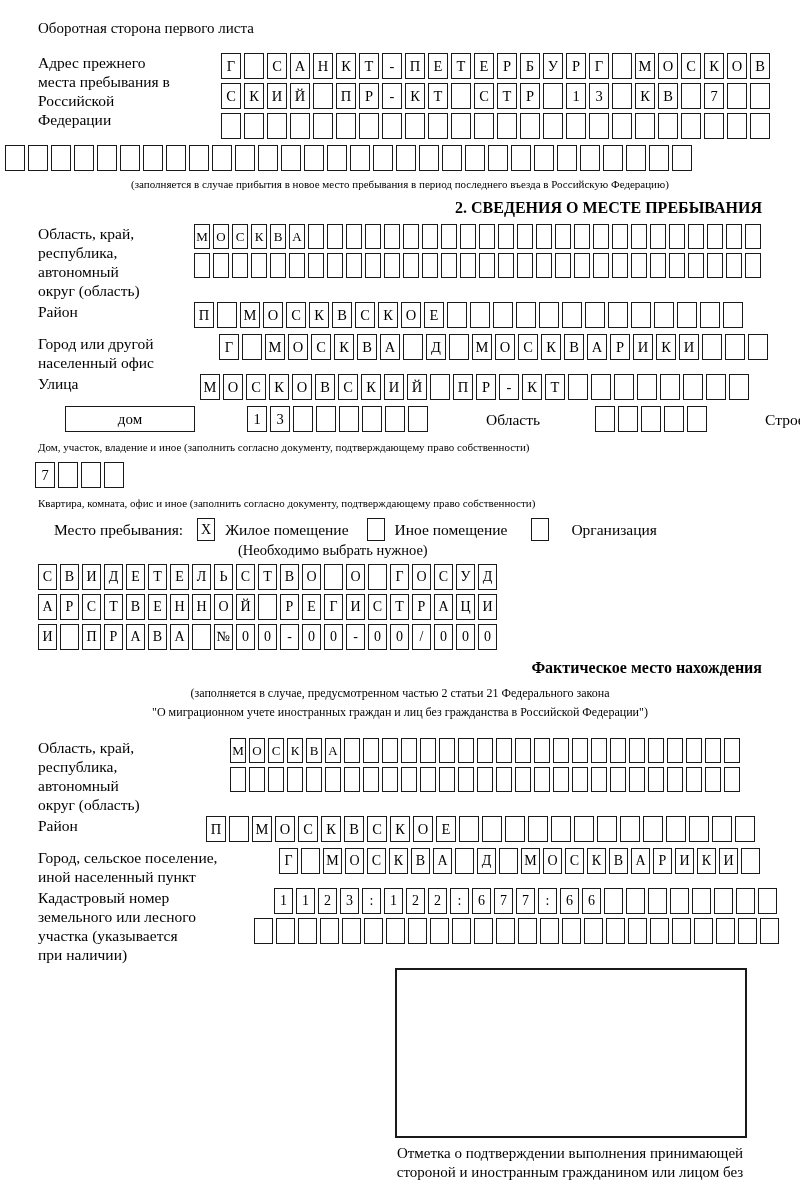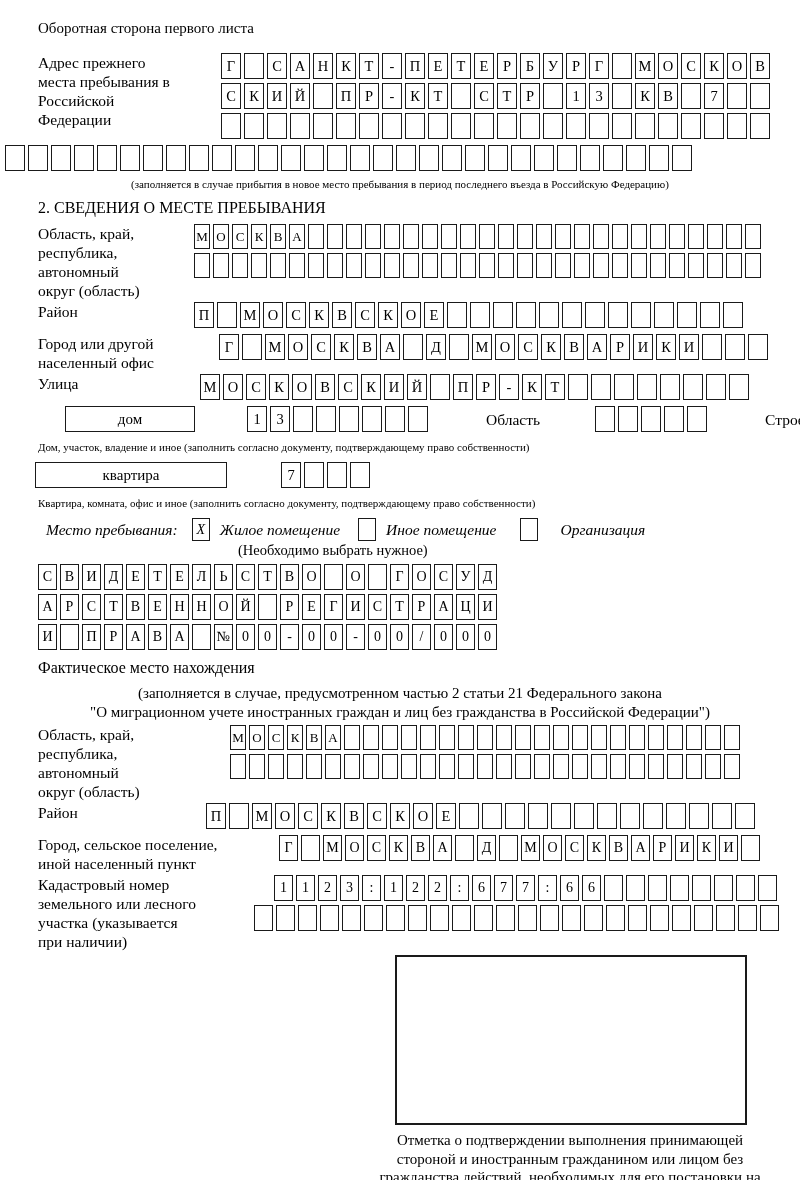--- a/index.html
+++ b/index.html
@@ -22,34 +22,34 @@
   .cell{flex:0 0 auto;display:flex;align-items:center;justify-content:center;
         width:18px;height:24px;border:1.6px solid #1a1a1a;margin-right:3px;
         font-size:14.5px;line-height:1;}
   .sm .cell{width:14px;height:23px;font-size:13px;}
   .k17 .cell{width:17px;font-size:14px;}
   .ml6{margin-left:6px;}  .ml10{margin-left:10px;} .ml12{margin-left:12px;}
   .ml27{margin-left:27px;} .ml30{margin-left:30px;} .ml36{margin-left:36px;}
   .mlneg{margin-left:-33px;}
   .caption{font-size:11px;margin:1px 0 6px 0;line-height:18px;}
   .center{text-align:center;}
-  .h2{font-weight:normal;text-align:left;font-size:16px;margin:5px 0 7px 0;}
+  .h2{font-weight:bold;text-align:right;font-size:16px;margin:5px 0 7px 0;}
   .inlinebox{border:1.6px solid #1a1a1a;height:24px;display:flex;align-items:center;
              justify-content:center;flex:0 0 auto;font-size:15px;}
   .dom-box{width:128px;margin-right:6px;}
   .kv-box{width:190px;margin-right:8px;}
   .seg-lbl{line-height:27px;padding:0 9px;flex:0 0 auto;}
-  .mesto-row{display:flex;align-items:center;margin:4px 0 1px 8px;font-style:italic;}
+  .mesto-row{display:flex;align-items:center;margin:4px 0 1px 16px;}
   .chk{width:16px;height:21px;border:1.6px solid #1a1a1a;display:flex;align-items:center;
        justify-content:center;font-size:14px;flex:0 0 auto;}
   .chk1{margin-left:14px;} .chk2{margin-left:18px;} .chk3{margin-left:24px;}
   .opt-lbl{margin-left:10px;}
   .org-lbl{margin-left:22px;text-align:right;}
   .mesto-note{margin:0 0 5px 200px;font-size:14.5px;}
-  .fact-cap{font-size:15px;line-height:19px;text-align:center;margin-bottom:3px;}
+  .fact-cap{font-size:12px;line-height:19px;text-align:center;margin-bottom:16px;}
   .stamp-box{width:352px;height:170px;border:2px solid #1a1a1a;margin:4px 0 6px 357px;
              box-sizing:border-box;}
   .stamp-caption{width:392px;margin-left:336px;text-align:center;font-size:15px;
                  line-height:18.5px;}
 </style>
 </head>
 <body>
 
 <div class="header-note">Оборотная сторона первого листа</div>
 
@@ -356,21 +356,20 @@
   <div class="cells">
       <span class="cell">1</span>
       <span class="cell"></span>
       <span class="cell"></span>
       <span class="cell"></span>
     </div>
 </div>
 <div class="caption">Дом, участок, владение и иное (заполнить согласно документу, подтверждающему право собственности)</div>
 
 <div class="frow" style="margin-left:-3px;">
-  <div class="inlinebox kv-box">квартира</div>
   <div class="cells">
       <span class="cell">7</span>
       <span class="cell"></span>
       <span class="cell"></span>
       <span class="cell"></span>
     </div>
 </div>
 <div class="caption">Квартира, комната, офис и иное (заполнить согласно документу, подтверждающему право собственности)</div>
 
 <div class="mesto-row">

